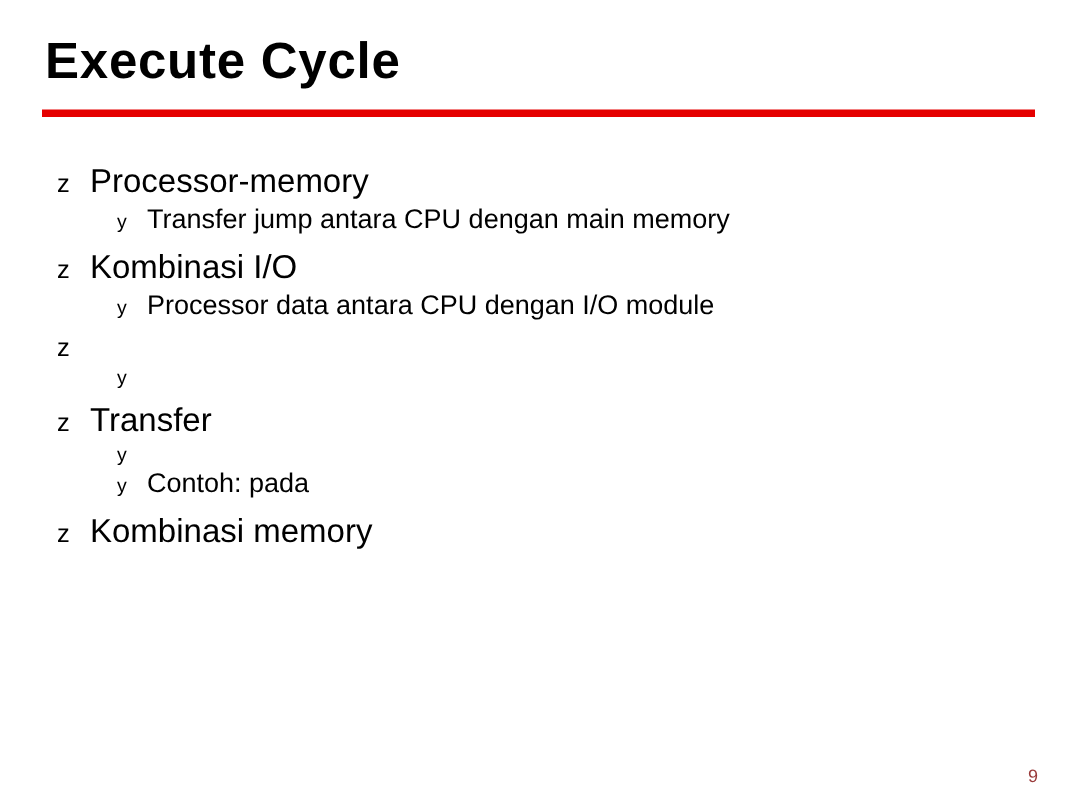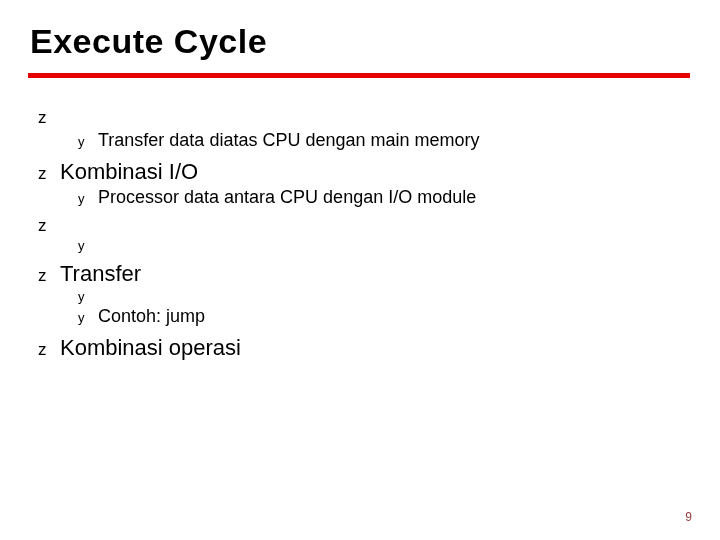--- a/index.html
+++ b/index.html
@@ -76,24 +76,25 @@
 
 <div class="slide">
 
   <div class="title">Execute Cycle</div>
   <div class="rule"></div>
 
   <div class="content">
 
     <div class="item lvl1">
       <span class="bullet">z</span>
+      <span>Processor-memory</span>
     </div>
     <div class="item lvl2">
       <span class="bullet">y</span>
-      <span>Transfer data diatas CPU dengan main memory</span>
+      <span>Transfer jump antara CPU dengan main memory</span>
     </div>
 
     <div class="item lvl1">
       <span class="bullet">z</span>
       <span>Kombinasi I/O</span>
     </div>
     <div class="item lvl2">
       <span class="bullet">y</span>
       <span>Processor data antara CPU dengan I/O module</span>
     </div>
@@ -107,24 +108,24 @@
 
     <div class="item lvl1">
       <span class="bullet">z</span>
       <span>Transfer</span>
     </div>
     <div class="item lvl2">
       <span class="bullet">y</span>
     </div>
     <div class="item lvl2">
       <span class="bullet">y</span>
-      <span>Contoh: jump</span>
+      <span>Contoh: pada</span>
     </div>
 
     <div class="item lvl1">
       <span class="bullet">z</span>
-      <span>Kombinasi operasi</span>
+      <span>Kombinasi memory</span>
     </div>
 
   </div>
 
   <div class="page-num">9</div>
 </div>
 
 </body></html>

